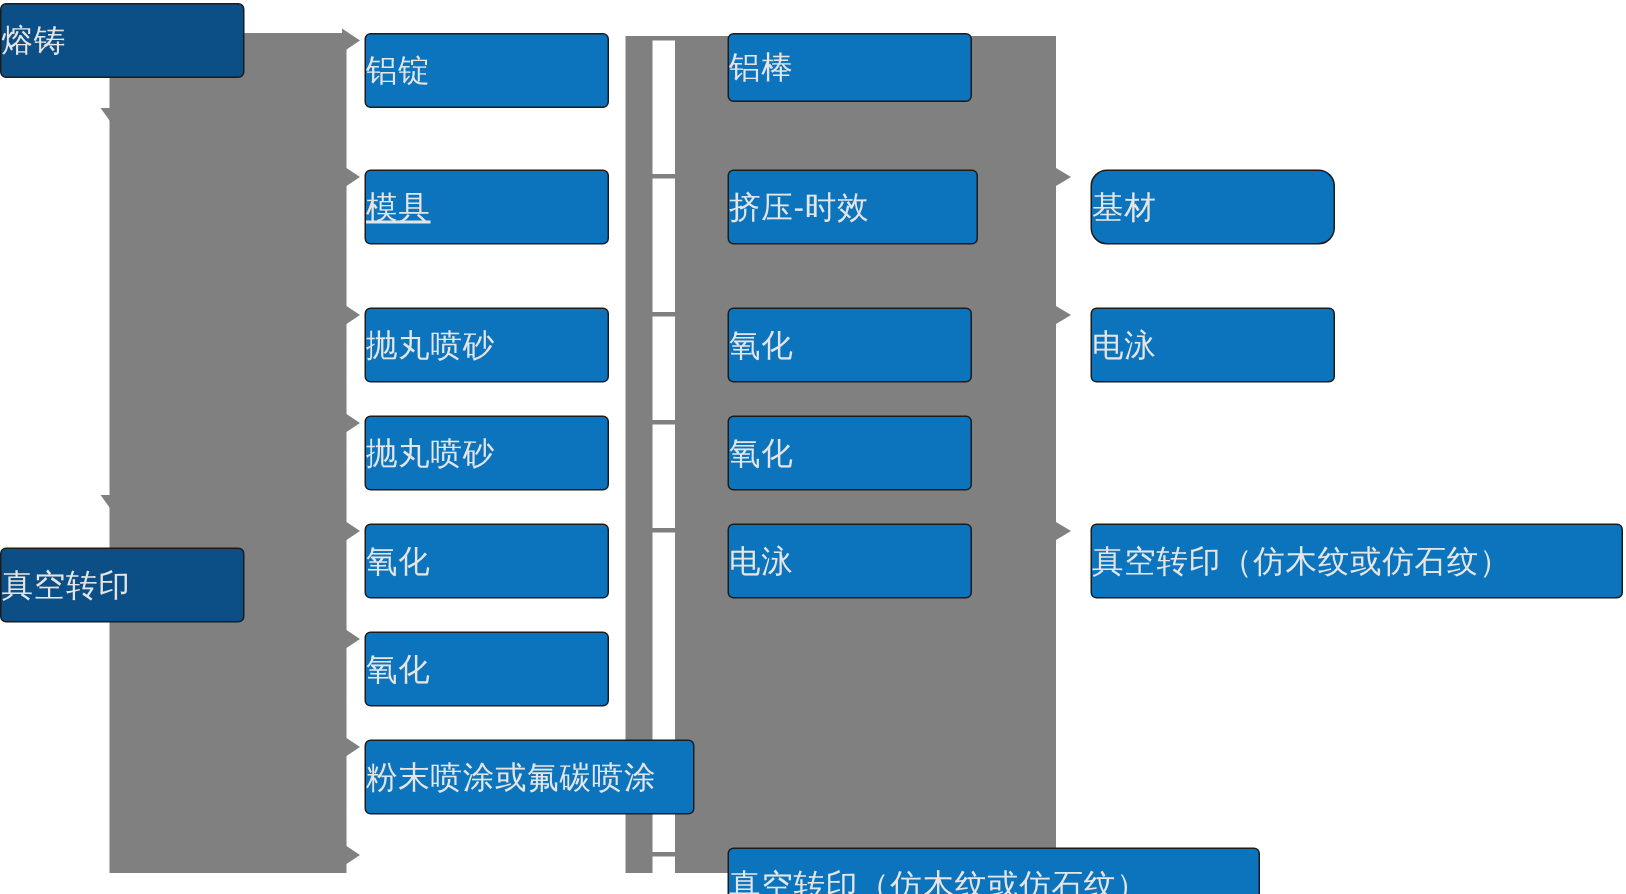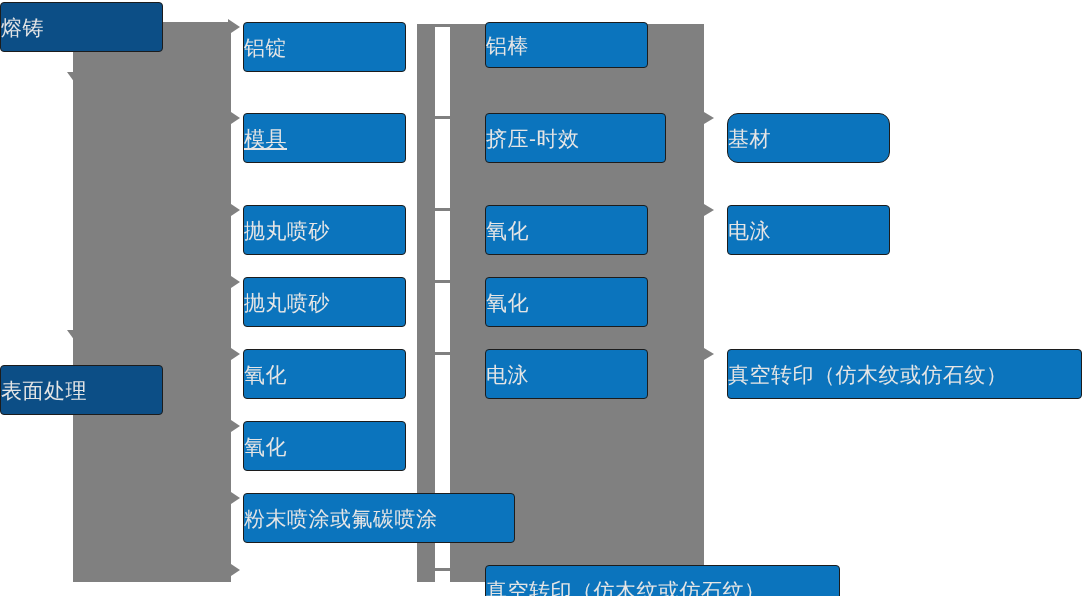--- a/index.html
+++ b/index.html
@@ -99,49 +99,49 @@
   <div class="gray-line" style="left:433px; top:568px; width:20px; height:3px;"></div>
 
   <div class="arrow-right sm" style="left:704px; top:112px;"></div>
   <div class="arrow-right sm" style="left:704px; top:204px;"></div>
   <div class="arrow-right sm" style="left:704px; top:348px;"></div>
 
   <div class="node dark" style="left:0px; top:2px; width:163px; height:50px;">
     <span>熔铸</span>
   </div>
   <div class="node dark" style="left:0px; top:365px; width:163px; height:50px;">
-    <span>表面处理</span>
+    <span>真空转印</span>
   </div>
 
   <div class="node primary" style="left:243px; top:2px; width:163px; height:50px;">
     <span>铝锭</span>
   </div>
   <div class="node primary" style="left:243px; top:93px; width:163px; height:50px;text-decoration:underline;">
     <span>模具</span>
   </div>
   <div class="node primary" style="left:243px; top:185px; width:163px; height:50px;">
     <span>抛丸喷砂</span>
   </div>
   <div class="node primary" style="left:243px; top:257px; width:163px; height:50px;">
     <span>抛丸喷砂</span>
   </div>
   <div class="node primary" style="left:243px; top:329px; width:163px; height:50px;">
     <span>氧化</span>
   </div>
   <div class="node primary" style="left:243px; top:401px; width:163px; height:50px;">
     <span>氧化</span>
   </div>
-  <div class="node primary" style="left:243px; top:473px; width:272px; height:50px;">
+  <div class="node primary" style="left:243px; top:473px; width:220px; height:50px;">
     <span>粉末喷涂或氟碳喷涂</span>
   </div>
 
   <div class="node primary" style="left:485px; top:2px; width:163px; height:46px;">
     <span>铝棒</span>
   </div>
-  <div class="node primary" style="left:485px; top:93px; width:181px; height:50px;">
+  <div class="node primary" style="left:485px; top:93px; width:167px; height:50px;">
     <span>挤压-时效</span>
   </div>
   <div class="node primary" style="left:485px; top:185px; width:163px; height:50px;">
     <span>氧化</span>
   </div>
   <div class="node primary" style="left:485px; top:257px; width:163px; height:50px;">
     <span>氧化</span>
   </div>
   <div class="node primary" style="left:485px; top:329px; width:163px; height:50px;">
     <span>电泳</span>

